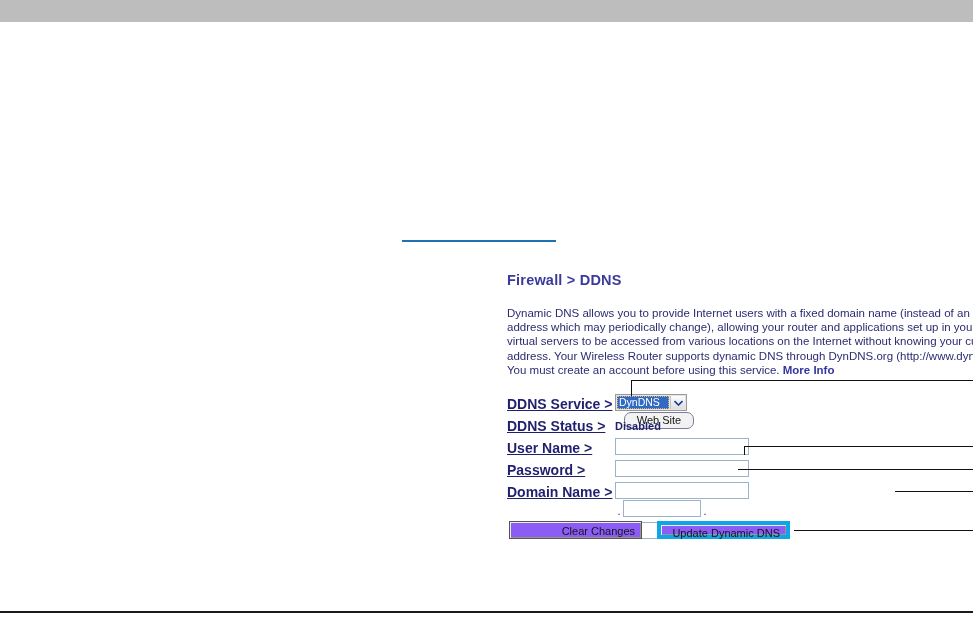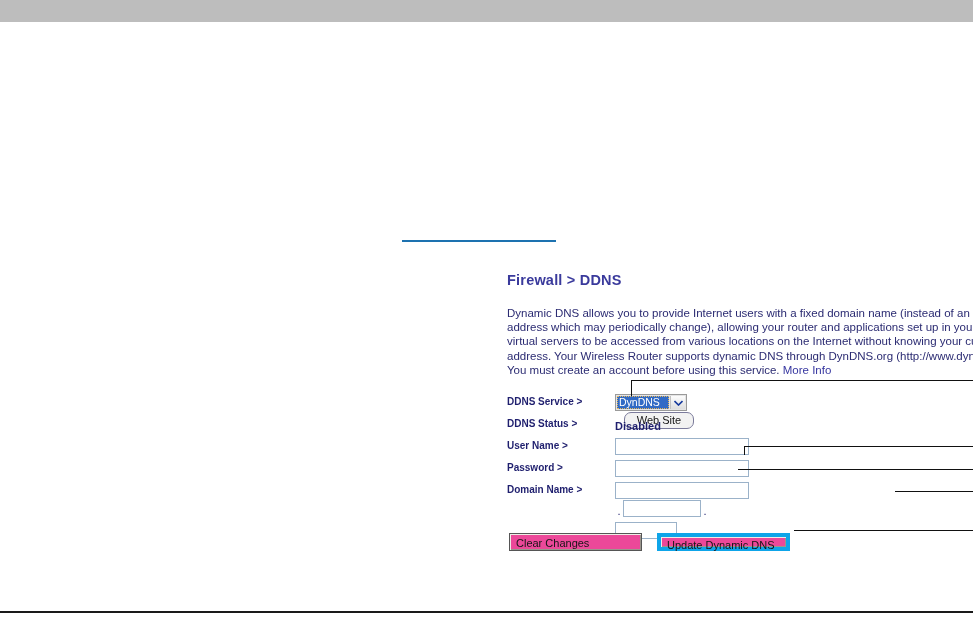--- a/index.html
+++ b/index.html
@@ -68,39 +68,40 @@
     position: absolute;
     left: 507px;
     top: 284px;
     width: 520px;      
     font-size: 11.5px;
     line-height: 14.2px;
     color: #2b2b72;
     white-space: pre-wrap;
   }
   #intro .more-info {
-    font-weight: normal;
+    font-weight: bold;
     color: #3636a0;
   }
 
   
   .form-row {
     position: absolute;
     left: 507px;
     height: 20px;
   }
   .f-label {
     position: absolute;
     left: 0;
     top: 2px;
     width: 108px;
-    font-size: 10px;
+    font-size: 14px;
     font-weight: bold;
     color: #1f1f6e;
     white-space: nowrap;
+    text-decoration: underline;
   }
   .f-field {
     position: absolute;
     left: 108px;
     top: 0;
   }
 
   .row-service  { top: 372px; }
   .row-status   { top: 394px; }
   .row-user     { top: 416px; }
@@ -197,28 +198,27 @@
     color: #1f1f6e;
     line-height: 22px;
     vertical-align: top;
   }
 
   
   .btn-action {
     position: absolute;
     height: 18px;
     border: 1px solid #3c3c3c;
-    background: #ec4899;
+    background: #8b5cf6;
     color: #151515;
     font-size: 11px;
     line-height: 16px;
-    text-align: left;
-    box-sizing: border-box;
-    white-space: nowrap;
-    margin-top: 12px;
+    text-align: right;
+    box-sizing: border-box;
+    white-space: nowrap;
   }
   #btn-clear {
     left: 509px;
     top: 499px;
     width: 133px;
     border-color: #555555;
     box-shadow: inset 1px 1px 0 #efece6, inset -1px -1px 0 #9b968d;
   }
   #btn-update {
     left: 657px;

